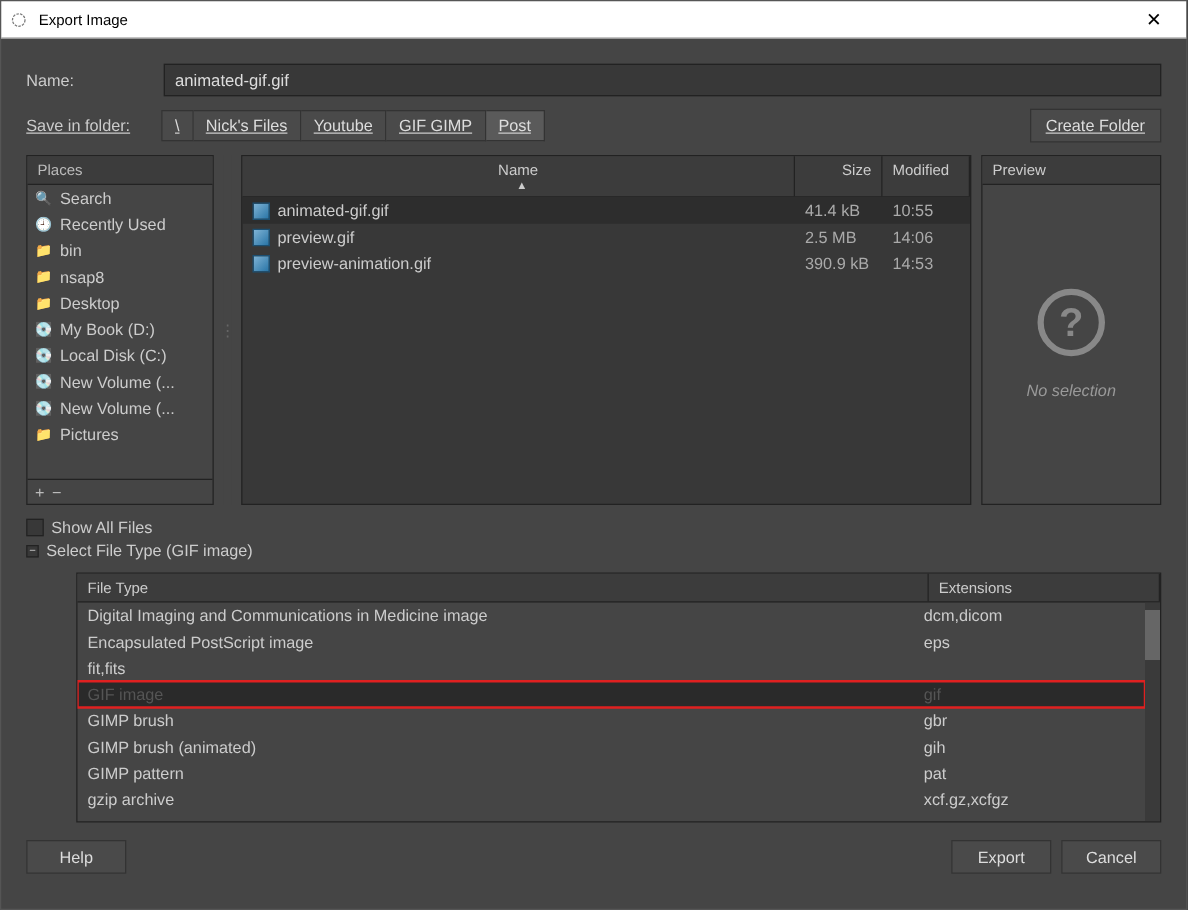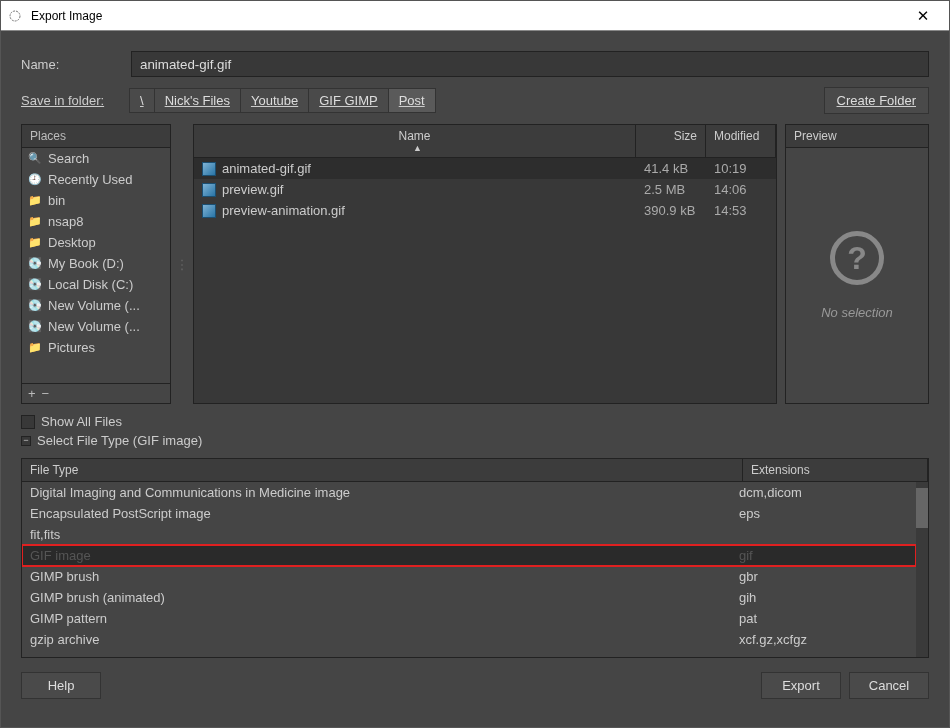--- a/index.html
+++ b/index.html
@@ -60,21 +60,21 @@
 .preview .qmark { width:54px; height:54px; border:5px solid #888; border-radius:50%; display:flex; align-items:center; justify-content:center; font-size:32px; font-weight:bold; color:#888;}
 
 
 .controls { display:flex; flex-direction:column; gap:4px;}
 .chk { display:flex; align-items:center; gap:6px; cursor:pointer;}
 .chkbox { width:14px; height:14px; border:1px solid #222; background:#383838;}
 .exp { display:flex; align-items:center; gap:6px; cursor:pointer;}
 .expic { width:10px; height:10px; background:#383838; border:1px solid #222; display:inline-flex; align-items:center; justify-content:center; font-size:9px; line-height:1;}
 
 
-.ft-wrap { border:1px solid #222; display:flex; flex-direction:column; height:200px;}
+.ft-wrap { border:1px solid #222; display:flex; flex-direction:column; height:200px;margin-left:40px;}
 .ft-hdr { display:flex; background:#3c3c3c; border-bottom:1px solid #222;}
 .ft-hdr .h { padding:4px 8px; font-size:12px; border-right:1px solid #222;}
 .h-type { flex:1; }
 .h-ext { width:185px; }
 .ft-rows { flex:1; overflow:auto; position:relative;}
 .ftr { display:flex; padding:2px 0; cursor:pointer;}
 .ftr .t { padding:1px 8px;}
 .ftr .t-type { flex:1; }
 .ftr .t-ext { width:185px; }
 .ftr.hi { background:#2a2a2a; outline:2px solid #e02020; outline-offset:-1px; color:#555;}
@@ -185,21 +185,21 @@
           <div class="col col-size">Size</div>
           <div class="col col-mod">Modified</div>
         </div>
         <div class="rows" id="filerows">
             <div class="frow selected">
               <div class="c c-name">
                 <span class="fi"></span>
                 <span>animated-gif.gif</span>
               </div>
               <div class="c c-size">41.4 kB</div>
-              <div class="c c-mod">10:19</div>
+              <div class="c c-mod">10:55</div>
             </div>
             <div class="frow">
               <div class="c c-name">
                 <span class="fi"></span>
                 <span>preview.gif</span>
               </div>
               <div class="c c-size">2.5 MB</div>
               <div class="c c-mod">14:06</div>
             </div>
             <div class="frow">

